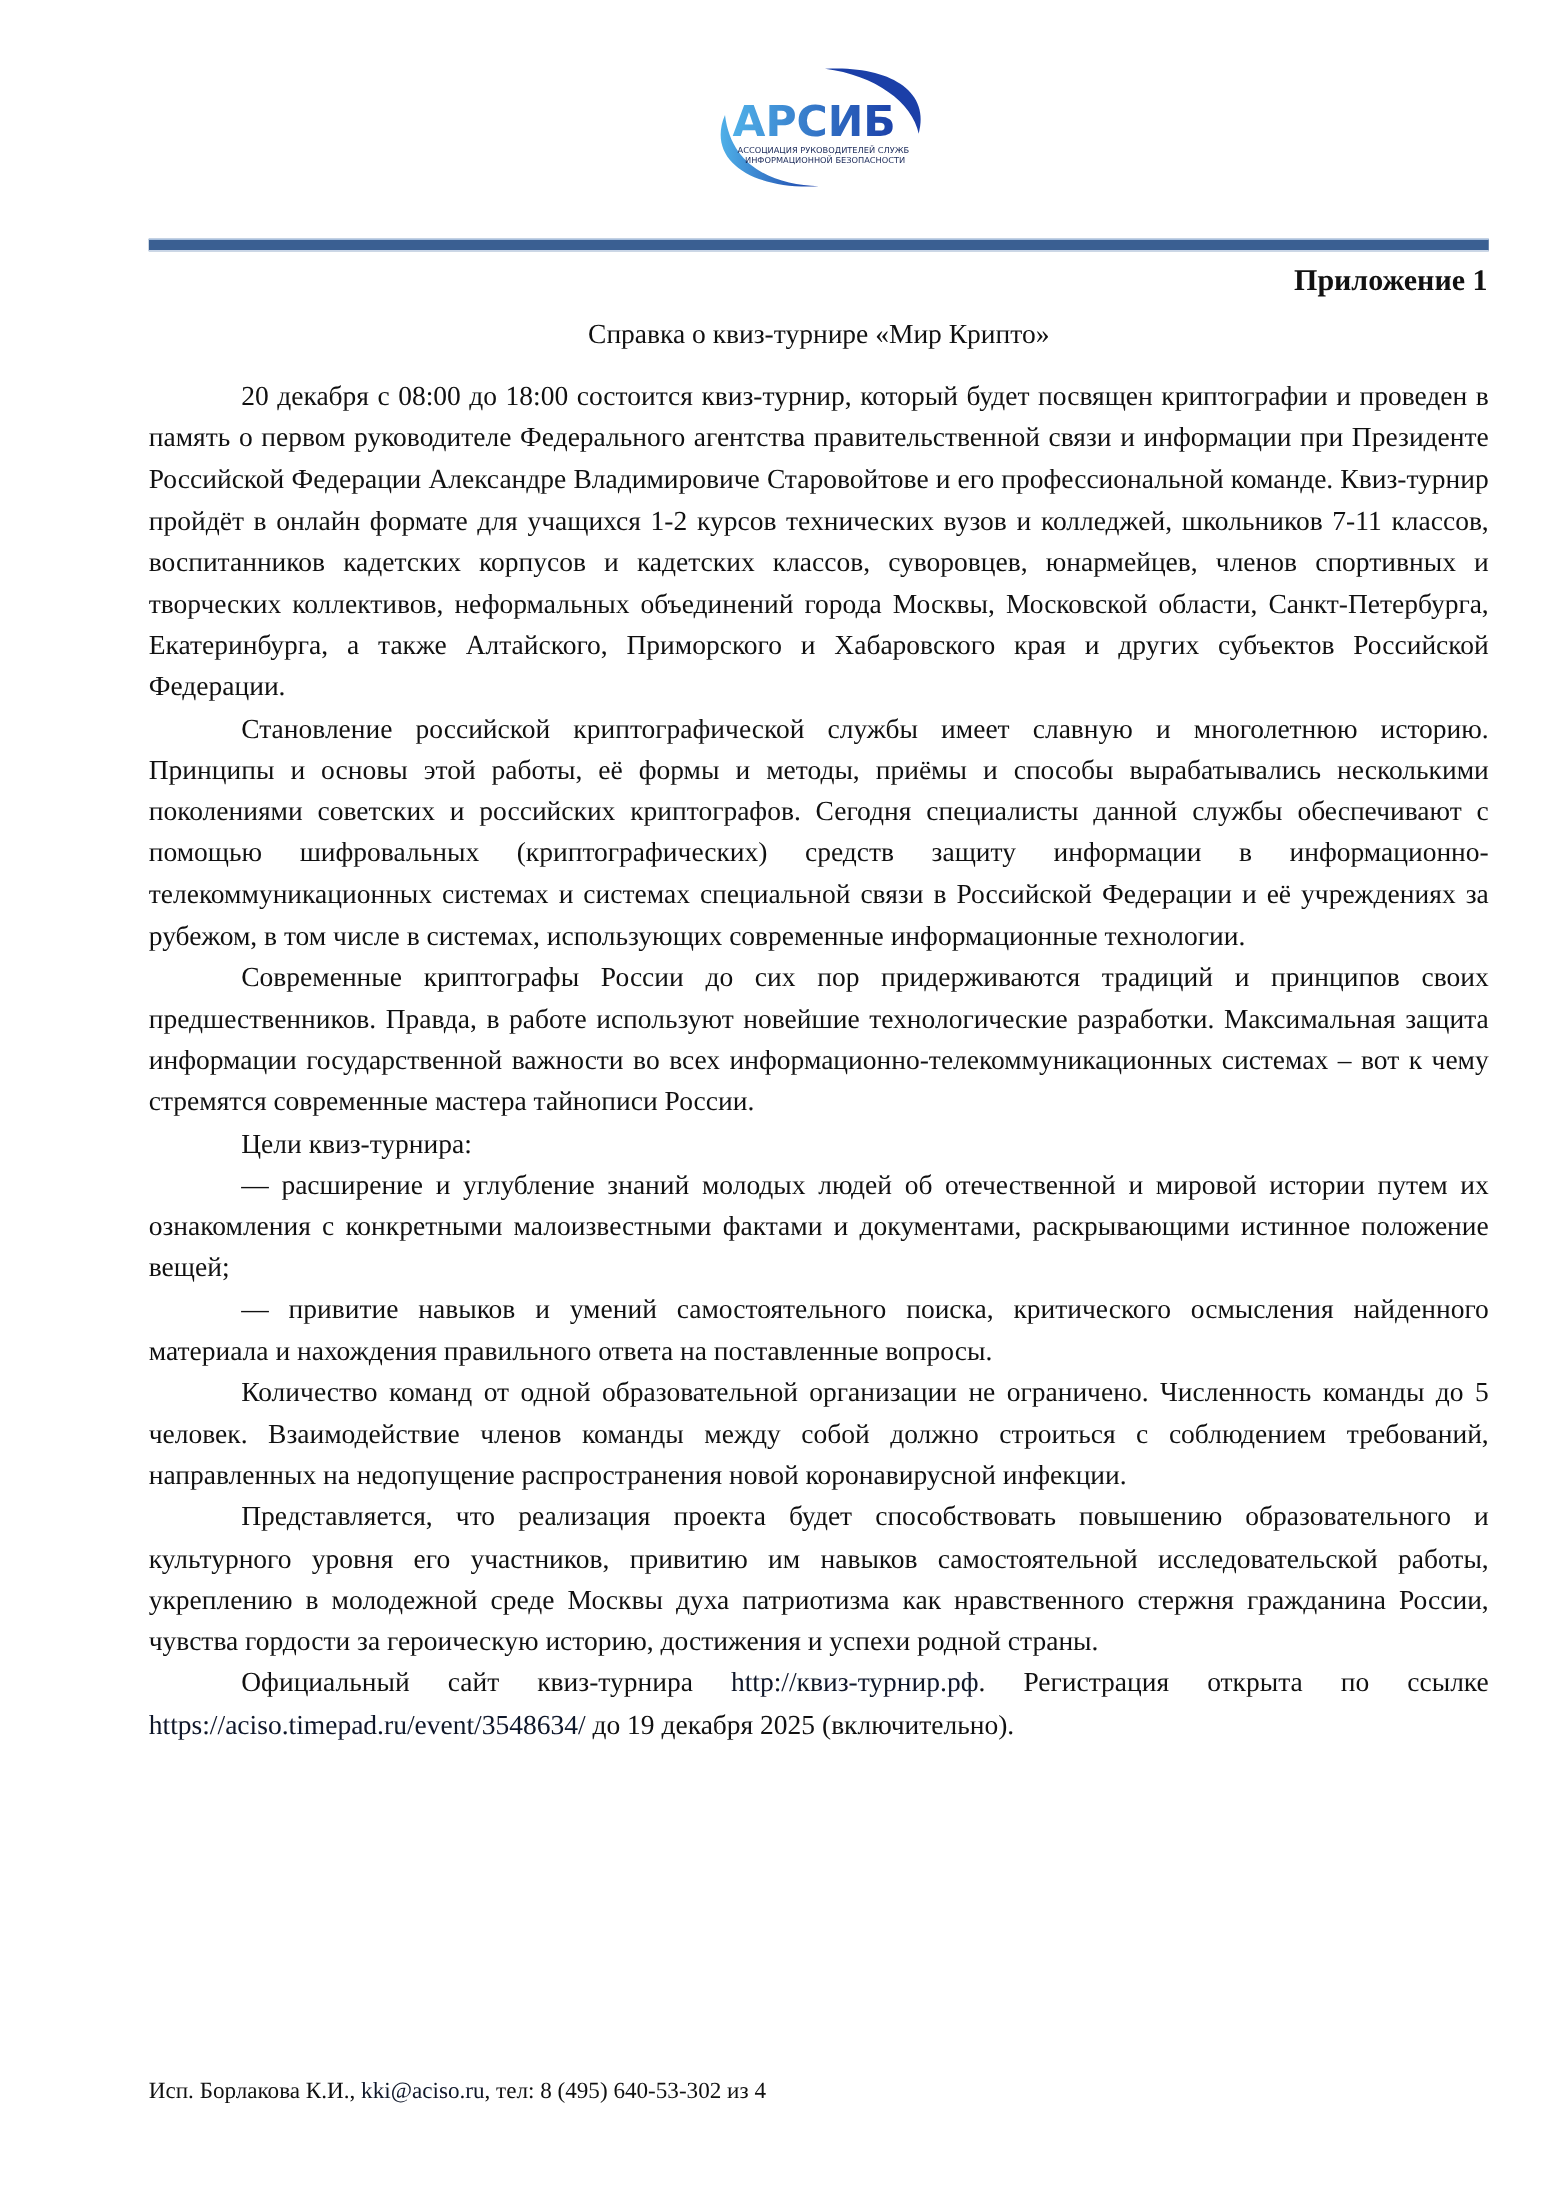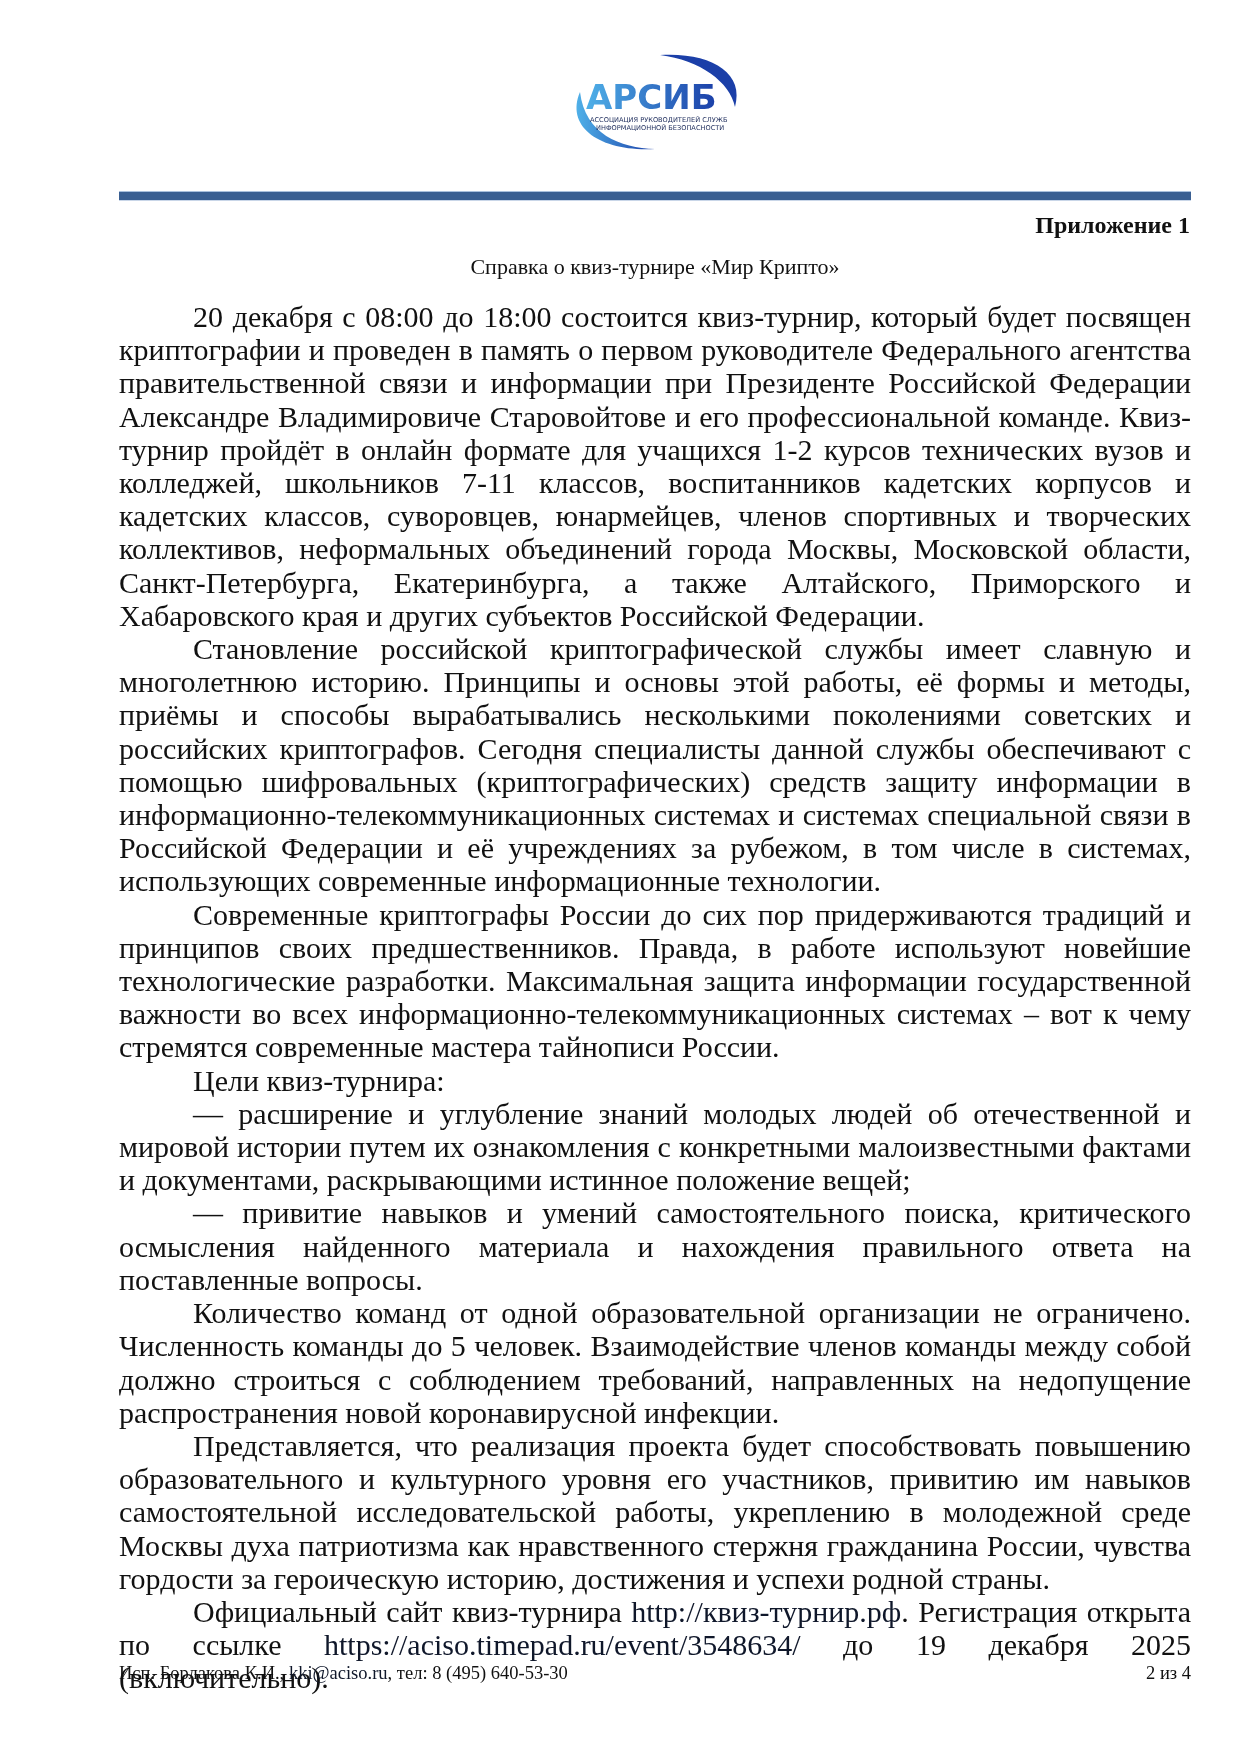--- a/index.html
+++ b/index.html
@@ -6,25 +6,25 @@
     body { width: 1240px; height: 1755px; position: relative; overflow: hidden;
            font-family: "Liberation Serif", "DejaVu Serif", serif; color: #111; }
     .logo { position: absolute; left: 560px; top: 52px; width: 185px; height: 100px; }
     .logo svg { display: block; }
     .rule { position: absolute; left: 119px; top: 191px; width: 1072px; height: 8px;
             background: #3a5f92; border-top: 1px solid #a9c0dd; border-bottom: 1px solid #c9d6e8; }
     .appendix { position: absolute; right: 50px; top: 212px; font-size: 24px; font-weight: bold; text-align: right; }
     .title { position: absolute; left: 119px; width: 1072px; top: 254px; text-align: center;
              font-size: 22px; font-weight: normal; }
     .content { position: absolute; left: 119px; width: 1072px; top: 300px;
-               font-size: 30px; line-height: 33.2px; text-align: justify; }
+               font-size: 22px; line-height: 33.2px; text-align: justify; }
     .content p { margin: 0; text-indent: 74px; }
     a.lnk { color: #0f172a; }
     .footer { position: absolute; left: 119px; width: 1072px; top: 1663px; font-size: 18.5px;
-              display: flex; justify-content: space-between; }
+              display: flex; justify-content: flex-start; }
   </style>
 </head>
 <body>
 
 <div class="logo">
   <svg width="185" height="100" viewBox="0 0 185 100">
     <defs>
       <linearGradient id="lg" x1="0" y1="0" x2="1" y2="0">
         <stop offset="0" stop-color="#4fb0e8"></stop>
         <stop offset="1" stop-color="#1b3fa8"></stop>

